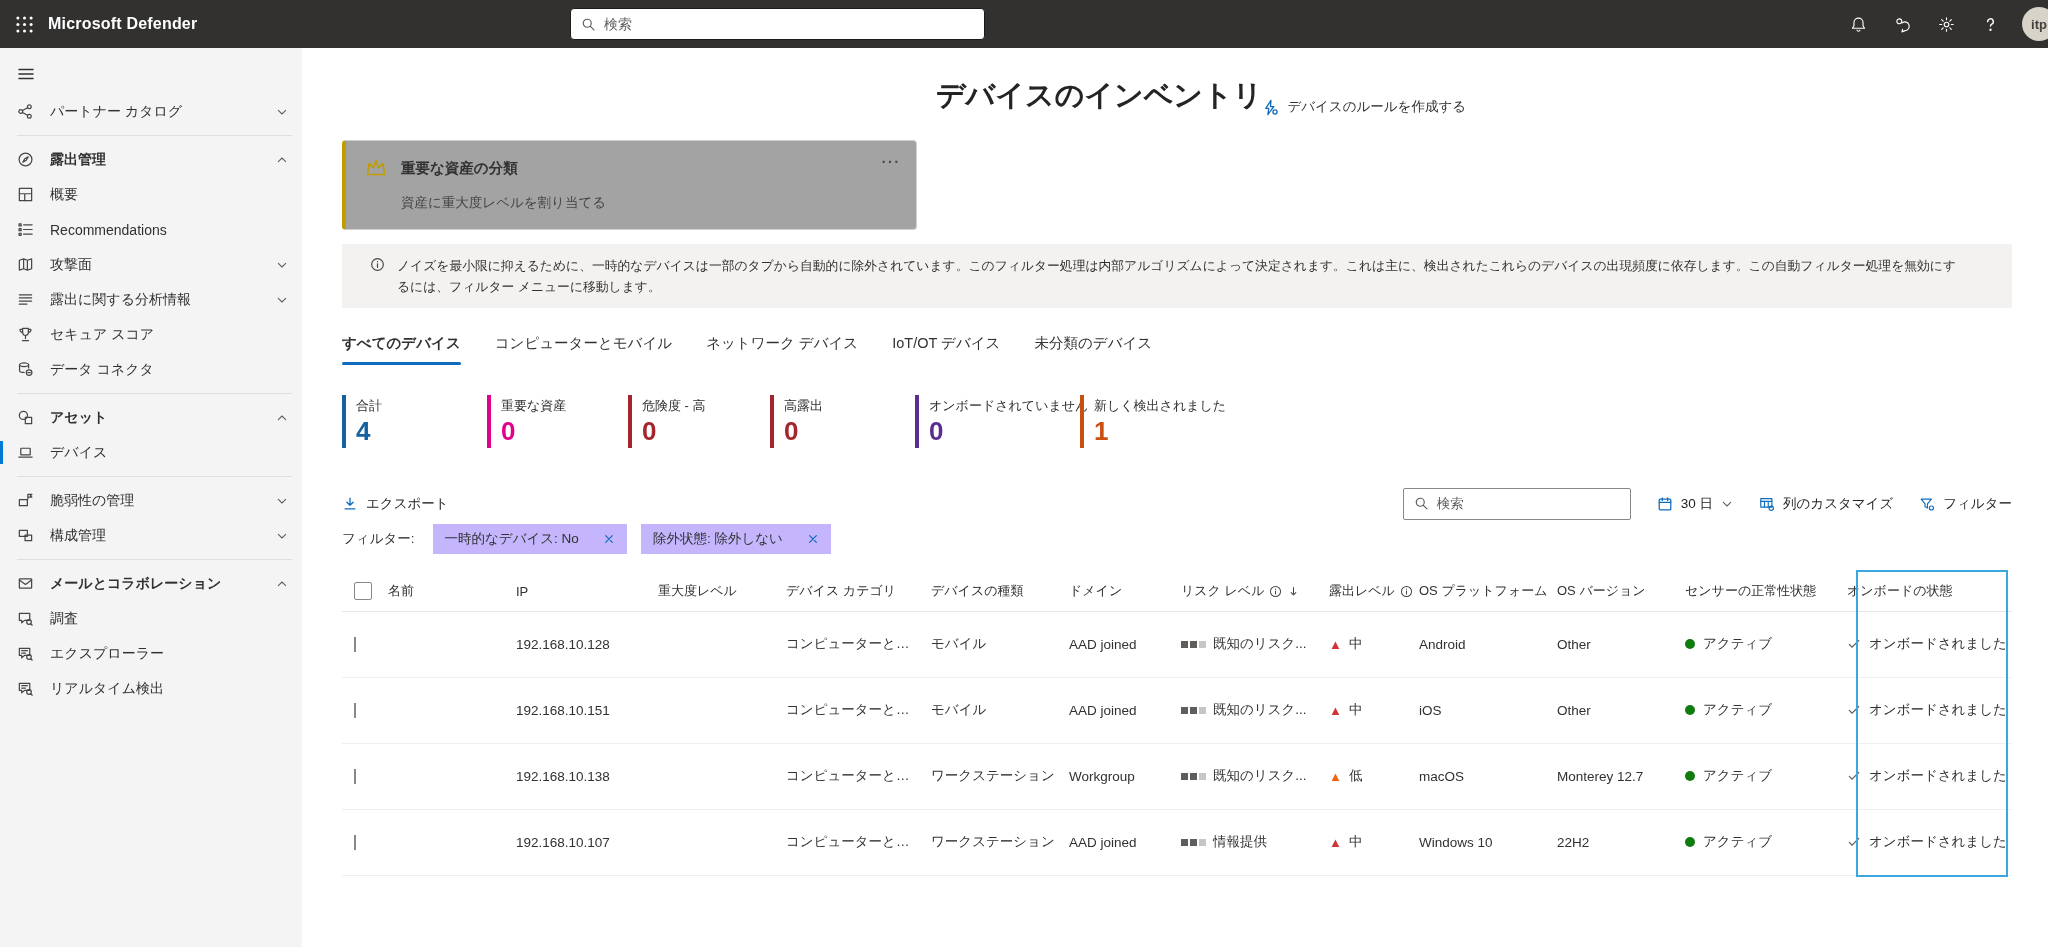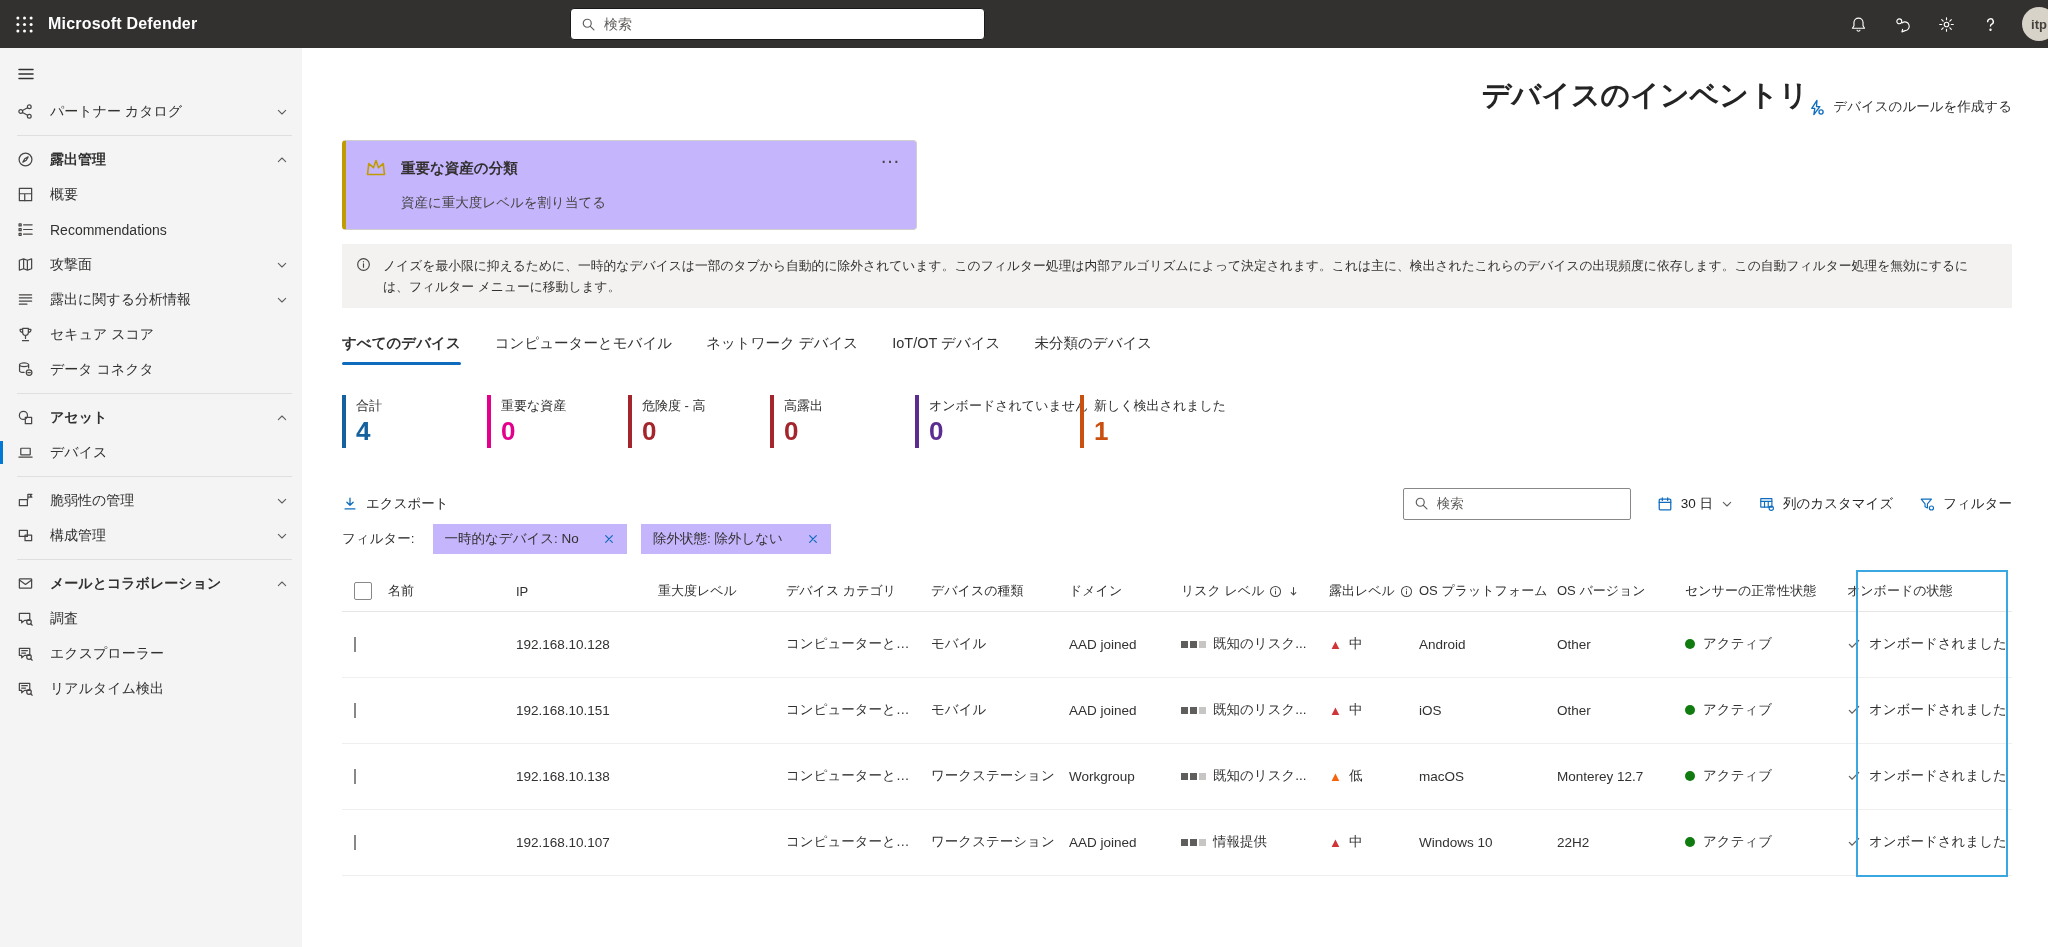--- a/index.html
+++ b/index.html
@@ -29,36 +29,36 @@
   .hamburger { height:32px; display:flex; align-items:center; padding-left:17px; cursor:pointer; margin-bottom:4px; }
   .nav-item { height:35px; display:flex; align-items:center; padding:0 14px 0 17px; font-size:14px; cursor:pointer; position:relative; }
   .nav-item .ic { width:18px; height:18px; margin-right:15px; flex:none; color:#484644; }
   .nav-item .lbl { flex:1; white-space:nowrap; overflow:hidden; text-overflow:ellipsis; }
   .nav-item.bold .lbl { font-weight:700; }
   .nav-item .chev { width:12px; height:12px; color:#605e5c; flex:none; }
   .nav-item.selected::before { content:""; position:absolute; left:0; top:6px; bottom:6px; width:3px; background:#0078d4; }
   .nav-divider { height:1px; background:#e1dfdd; margin:6px 10px 6px 17px; }
 
   
-  .title-row { display:flex; align-items:flex-end; justify-content:flex-end; margin-top:28px;margin-left:48px; }
+  .title-row { display:flex; align-items:flex-end; justify-content:center; margin-top:28px;margin-left:48px; }
   .page-title { font-size:29px; font-weight:700; color:#242424; }
   .create-rule { display:flex; align-items:center; gap:8px; font-size:13.5px; color:#323130; cursor:pointer; }
   .create-rule .ic { color:#0f6cbd; }
 
   
   .banner-card { margin-top:24px; width:575px; border:1px solid #d1cfcd; border-left:4px solid #c19c00;
-    border-radius:4px; padding:15px 18px 17px 18px; position:relative; background:#c4b5fd; }
+    border-radius:4px; padding:15px 18px 17px 18px; position:relative; background:#a3a3a3; }
   .banner-head { display:flex; align-items:center; gap:13px; }
   .banner-title { font-size:14.5px; font-weight:700; }
   .banner-more { position:absolute; right:14px; top:4px; font-size:20px; letter-spacing:2px; color:#484644; cursor:pointer; }
   .banner-sub { margin-top:14px; margin-left:37px; font-size:13.5px; color:#484644; }
 
   
   .info-banner { margin-top:14px; background:#f3f2f1; display:flex; align-items:flex-start; gap:12px;
-    padding:11px 14px; font-size:12.8px; line-height:1.65; color:#323130; }
+    padding:11px 28px; font-size:12.8px; line-height:1.65; color:#323130; }
   .info-banner .ic { flex:none; margin-top:2px; color:#484644; }
   .info-close { flex:none; margin-left:6px; color:#484644; cursor:pointer; align-self:flex-start; margin-top:2px; }
   .info-text { flex:1; }
 
   
   .tabs { margin-top:26px; display:flex; gap:34px; }
   .tab { font-size:14.5px; padding-bottom:12px; cursor:pointer; position:relative; color:#323130; white-space:nowrap; }
   .tab.active { font-weight:700; }
   .tab.active::after { content:""; position:absolute; left:0; right:0; bottom:0; height:3px; background:#0f6cbd; border-radius:2px; }
 

